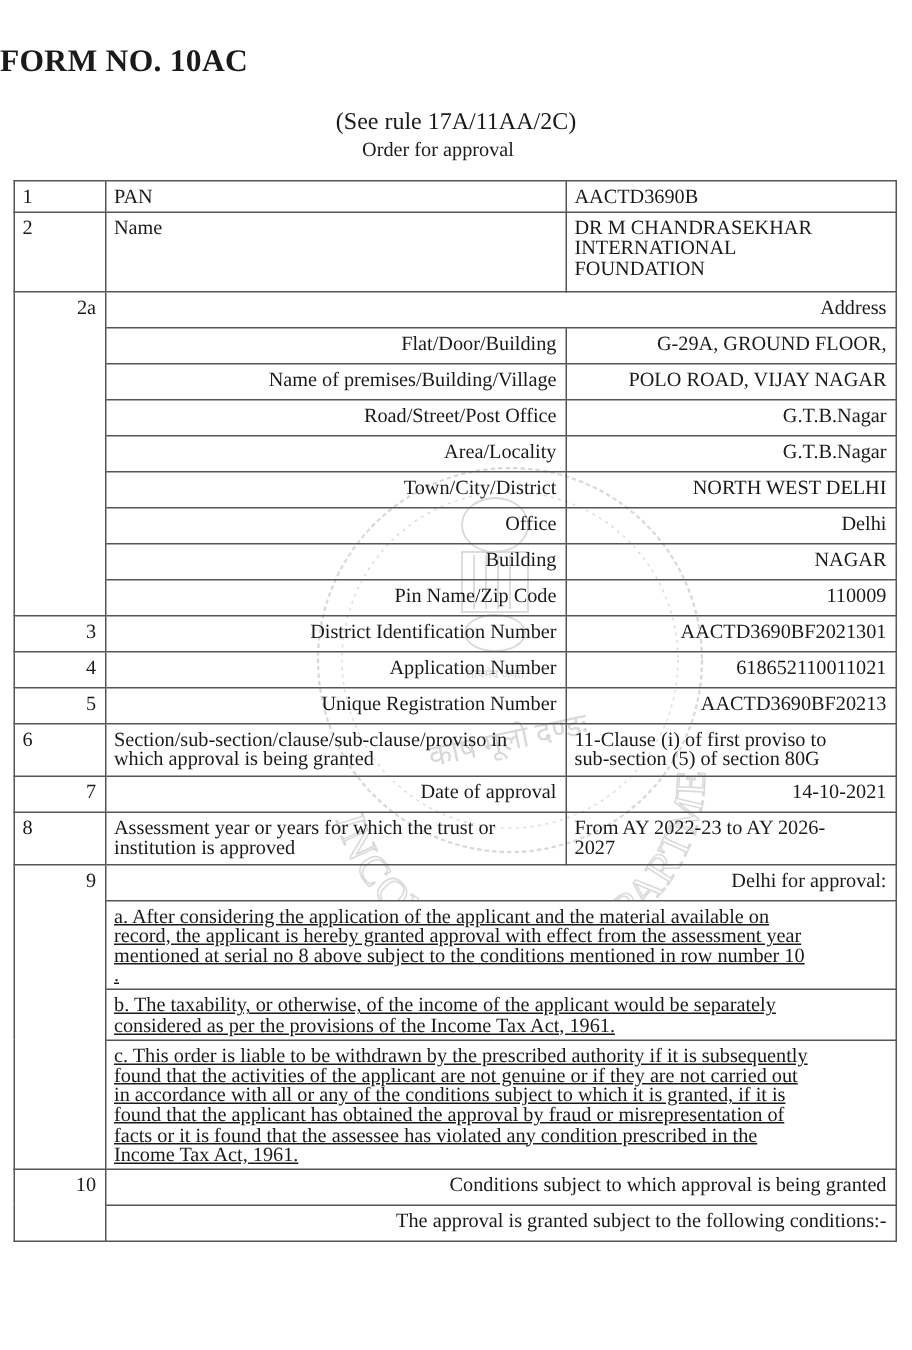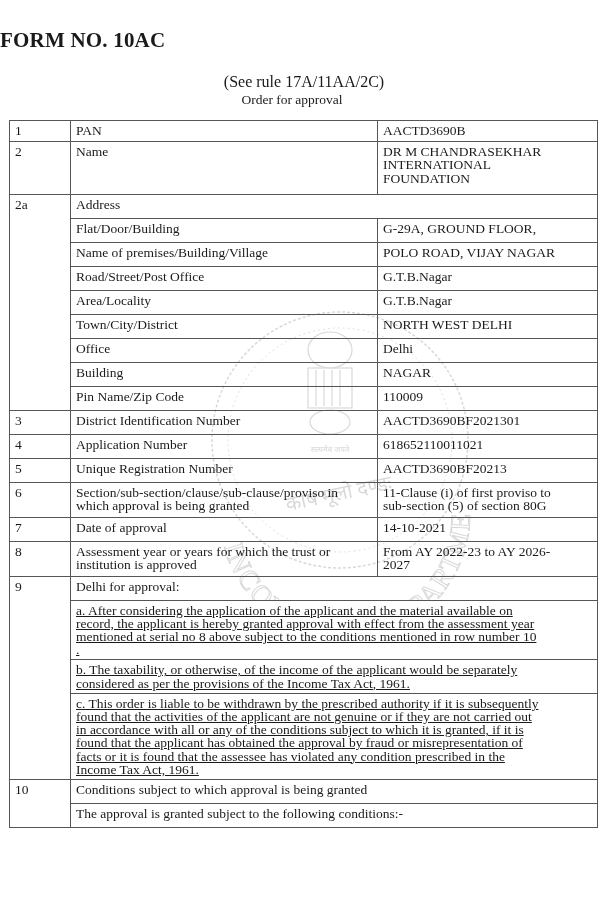--- a/index.html
+++ b/index.html
@@ -19,21 +19,21 @@
   table.form {
     position: absolute; left: 9px; top: 120px; width: 589px;
     border-collapse: collapse; font-size: 13.5px; line-height: 13.5px; table-layout: fixed;
   }
   table.form td {
     border: 1px solid #555; vertical-align: top; padding: 3px 6px 3px 5px;
   }
   td.sn { width: 49px; }
   td.lbl { width: 295px; }
   td.val { }
-  tr.h25 td { height: 17px; }
+  tr.h25 td { height: 17px; text-align: right; }
   .para { line-height: 13.2px; text-decoration: underline; }
 </style>
 </head>
 <body>
 
 <div class="title">FORM NO. 10AC</div>
 <div class="sub1">(See rule 17A/11AA/2C)</div>
 <div class="sub2">Order for approval</div>
 
 <svg class="watermark" viewBox="0 0 320 300">

